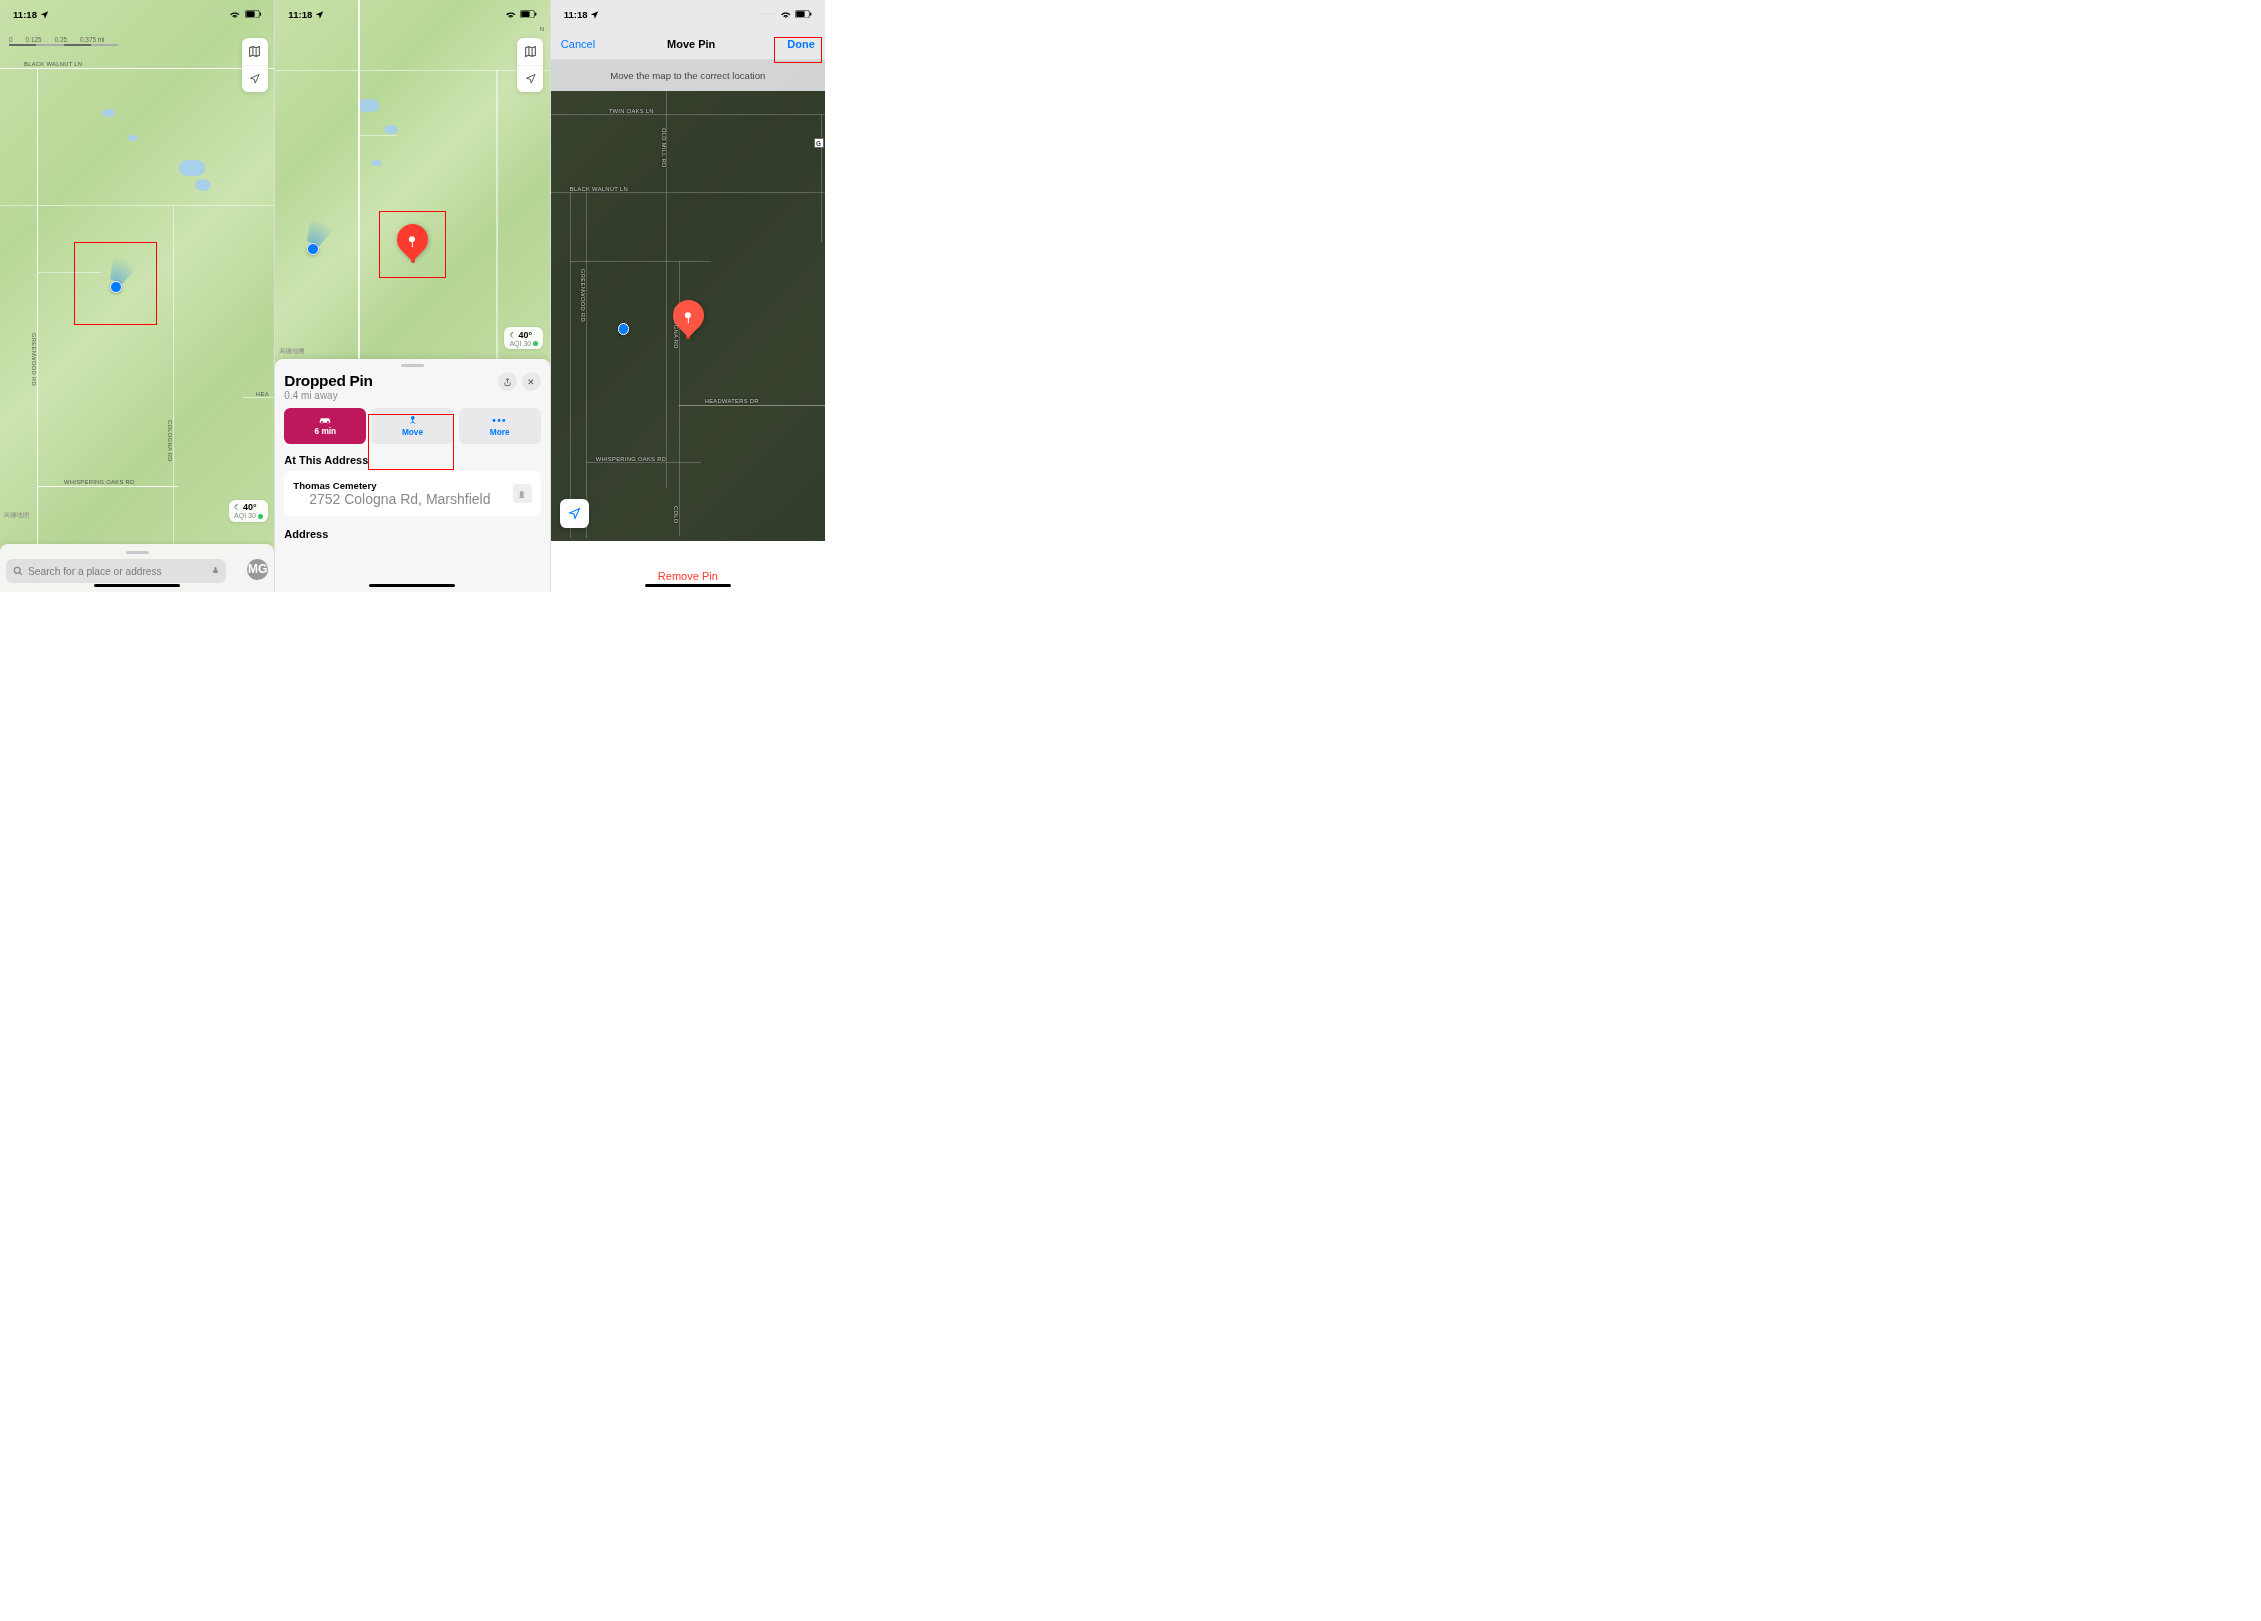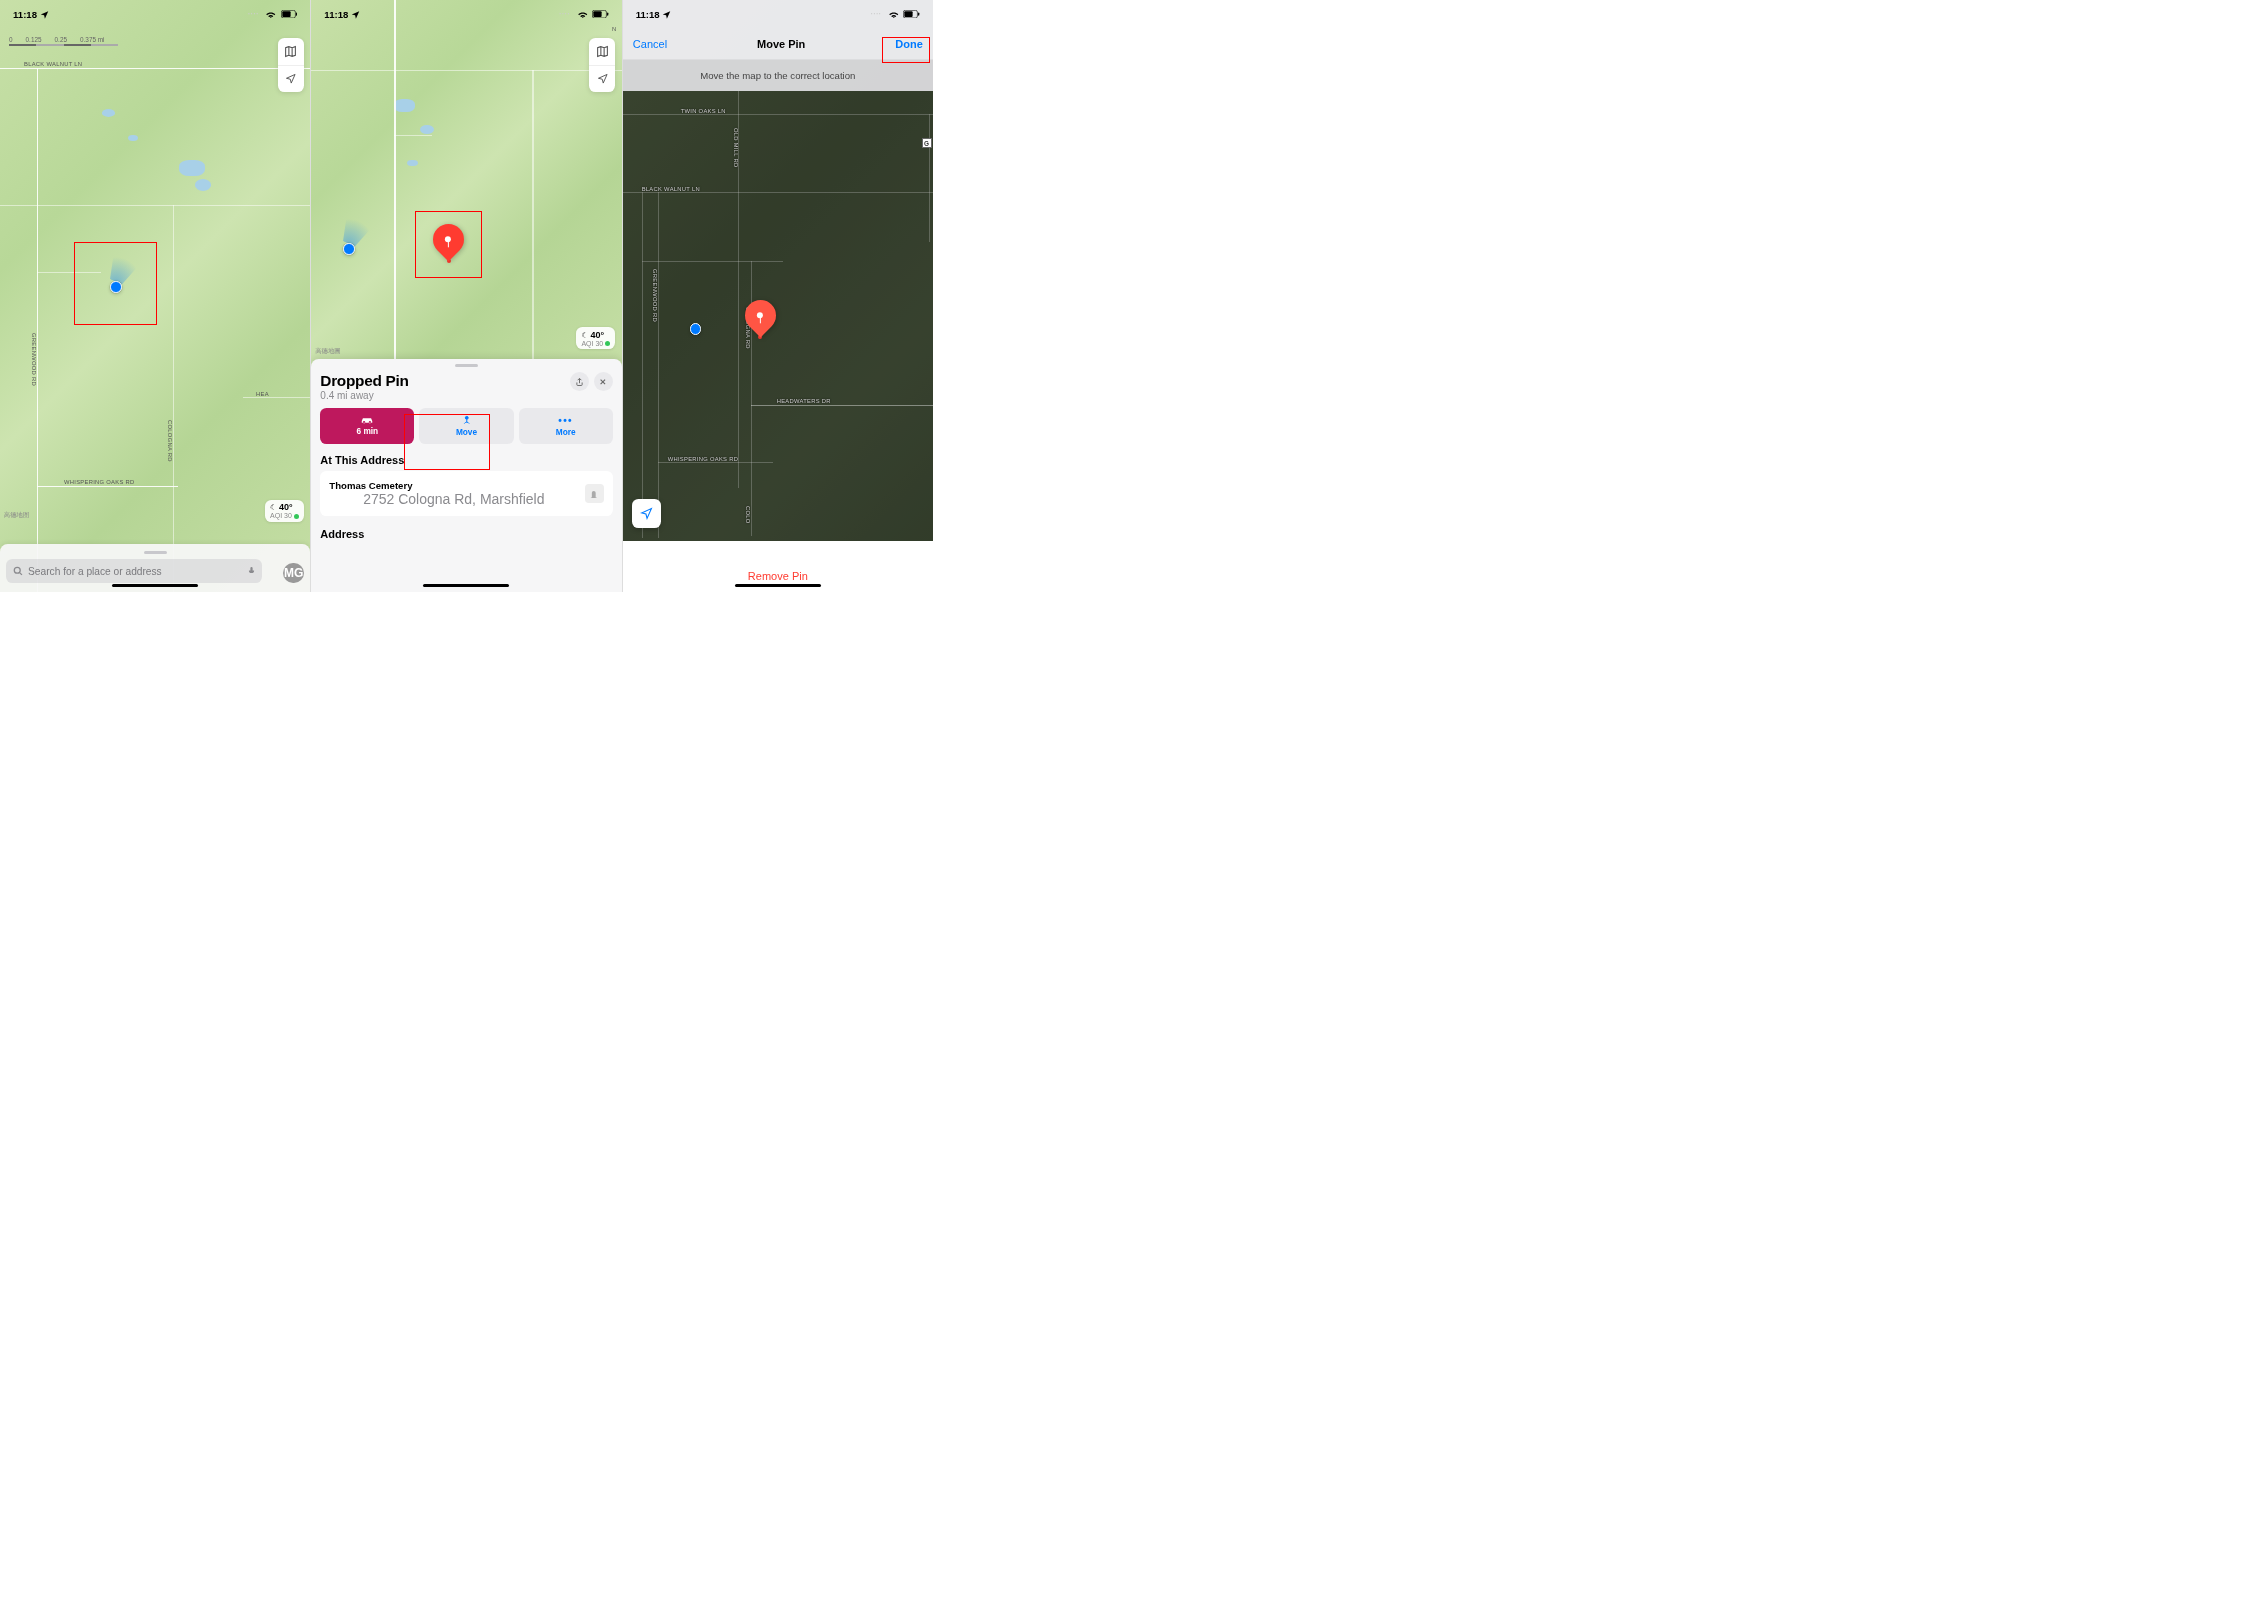--- a/index.html
+++ b/index.html
@@ -1,17 +1,17 @@
 <!DOCTYPE html>
 <html style="font-size:10.2px"><head>
 <meta charset="utf-8">
 <style>
   * { box-sizing: border-box; margin: 0; padding: 0; font-family: -apple-system, BlinkMacSystemFont, 'Segoe UI', sans-serif; }
   body { background: #fff; }
-  .container { display: flex; width: 933px; height: 592px; }
+  .container { display: flex; width: 825px; height: 592px; }
   .screen { flex: 1; position: relative; overflow: hidden; border-right: 0.6px solid #ddd; }
   .screen:last-child { border-right: none; }
 
   
   .status-bar { position: absolute; top: 0; left: 0; right: 0; height: 28px; display: flex; justify-content: space-between; align-items: center; padding: 0 13px; z-index: 100; font-weight: 600; font-size: 9.6px; }
   .status-left { display: flex; align-items: center; gap: 2.6px; }
   .status-right { display: flex; align-items: center; gap: 3.8px; }
   .status-dots { color: #ccc; font-size: 6.4px; letter-spacing: 0.6px; margin-right: 2.6px; }
 
   
@@ -59,21 +59,21 @@
   
   .weather-chip { position: absolute; background: rgba(255,255,255,0.92); border-radius: 6.4px; padding: 2.6px 5.1px; font-size: 7.7px; box-shadow: 0 0.6px 2.6px rgba(0,0,0,0.1); }
   .weather-temp { font-weight: 600; font-size: 9px; }
   .aqi-dot { display: inline-block; width: 5.1px; height: 5.1px; background: #34c759; border-radius: 50%; vertical-align: middle; margin-left: 1.9px; }
 
   .attribution { position: absolute; font-size: 6.4px; color: #888; }
 
   
   .search-sheet { position: absolute; bottom: 0; left: 0; right: 0; background: rgba(246,246,247,0.94); border-radius: 7.7px 7.7px 0 0; padding: 6.4px 6.4px 9px; box-shadow: 0 -0.6px 5.1px rgba(0,0,0,0.08);}
   .sheet-grabber { width: 23px; height: 3.2px; background: #c8c8cc; border-radius: 1.9px; margin: 0 auto 5.1px; }
-  .search-row { display: flex; align-items: flex-end; gap: 21px; }
+  .search-row { display: flex; align-items: flex-start; gap: 21px; }
   .search-field { flex: 1; background: rgba(200,200,205,0.45); border-radius: 6.4px; height: 24px; display: flex; align-items: center; padding: 0 6.4px; gap: 5.1px; color: #7a7a7e; font-size: 10.2px;}
   .avatar { width: 20.5px; height: 20.5px; background: #999; border-radius: 50%; display:flex;align-items:center;justify-content:center;color:#fff;font-size:12px;font-weight:600;}
 
   
   .pin-sheet { position: absolute; bottom: 0; left: 0; right: 0; top: 359px; background: #f6f6f7; border-radius: 7.7px 7.7px 0 0; padding: 5.1px 9px 0; box-shadow: 0 -1.3px 7.7px rgba(0,0,0,0.1);}
   .pin-header { display: flex; align-items: flex-start; gap: 5.1px; margin-bottom: 6.4px; }
   .pin-title-block { flex: 1; }
   .pin-title { font-size: 15.4px; font-weight: 800; letter-spacing: -0.3px; }
   .pin-sub { color: #8a8a8e; font-size: 10px; font-weight: 500; }
   .circle-btn { width: 19px; height: 19px; background: #e9e9ec; border-radius: 50%; display:flex; align-items:center;justify-content:center; color:#666; font-size:9px;font-weight:600;}

